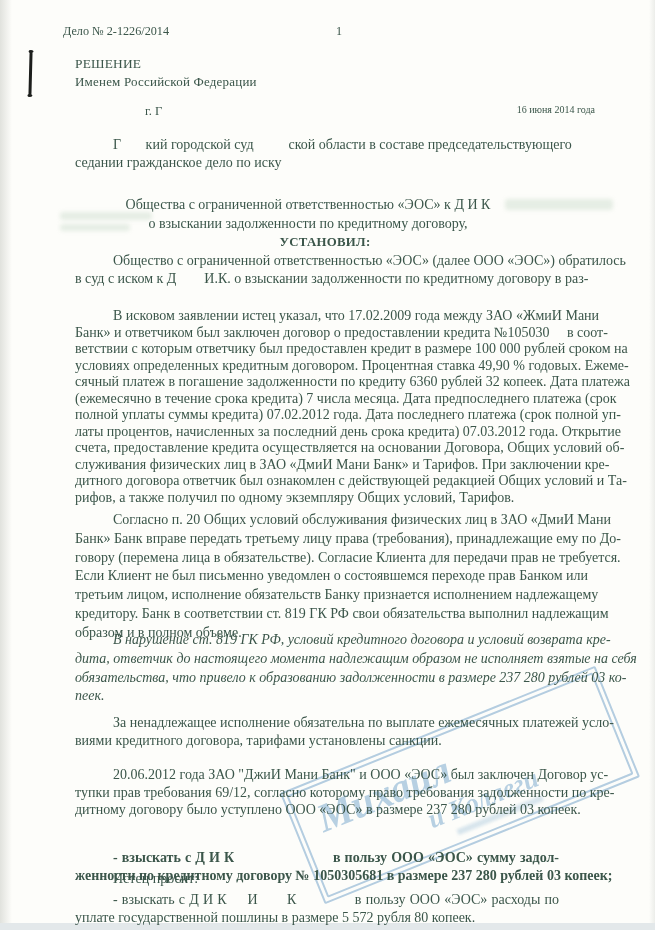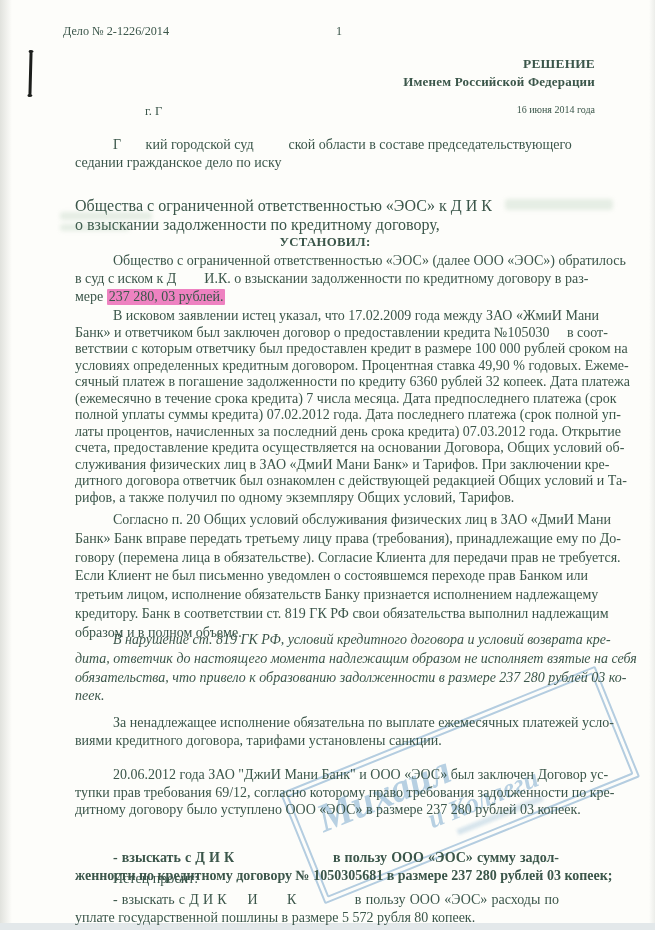--- a/index.html
+++ b/index.html
@@ -17,27 +17,27 @@
 
   .ink-mark{position:absolute;left:29px;top:52px;width:3px;height:43px;background:#1c1e1c;
     border-radius:2px;transform:rotate(1.5deg);}
   .ink-mark:before{content:"";position:absolute;left:-1px;top:-2px;width:5px;height:3px;background:#1c1e1c;border-radius:50%;}
   .ink-mark:after{content:"";position:absolute;left:-1px;bottom:-2px;width:5px;height:3px;background:#1c1e1c;border-radius:50%;}
 
   .abs{position:absolute;}
   .meta{top:24px;font-size:12.2px;}
   .case-no{left:63px;}
   .page-no{left:336px;}
-  .ttl{left:75px;width:520px;text-align:right;font-weight:bold;font-size:13.4px;letter-spacing:.2px;}
+  .ttl{left:75px;width:520px;text-align:left;font-weight:normal;font-size:13.4px;letter-spacing:.2px;}
   .t1{top:56px;}
   .t2{top:74px;font-size:13px;}
   .city{left:145px;top:104px;font-size:12.6px;}
   .date{right:60px;top:104px;font-size:10px;}
   .ust{left:75px;top:235px;width:500px;text-align:center;font-weight:bold;font-size:12.8px;letter-spacing:.3px;}
-  .ctr{left:75px;width:500px;text-align:left;font-size:16px;}
+  .ctr{left:58px;width:500px;text-align:center;font-size:14px;}
   .ct1{top:197px;}
   .ct2{top:216px;}
 
   .lines{left:75px;width:484px;font-size:14px;z-index:2;}
   .lines > div{
     line-height:var(--lh,18px);
     text-align:justify;text-align-last:justify;
     white-space:nowrap;
   }
   .lines > div:last-child{text-align-last:left;}
@@ -94,21 +94,20 @@
     </div>
 
   <div class="abs ctr ct1">Общества с ограниченной ответственностью «ЭОС» к Д И К</div>
   <div class="abs ctr ct2">о взыскании задолженности по кредитному договору,</div>
 
   <div class="abs ust">УСТАНОВИЛ:</div>
 
   <div class="abs lines ind" style="top:252px;--lh:18px;">
     <div>Общество с ограниченной ответственностью «ЭОС» (далее ООО «ЭОС») обратилось</div>
     <div>в суд с иском к Д&nbsp;&nbsp;&nbsp;&nbsp;&nbsp;&nbsp;&nbsp;&nbsp;И.К. о взыскании задолженности по кредитному договору в раз-</div>
-    <div><span>мере </span><span class="hl">237 280, 03 рублей.</span></div>
   </div>
 
   <div class="abs lines ind" style="top:308px;--lh:16.5px;">
       <div>В исковом заявлении истец указал, что 17.02.2009 года между ЗАО «ЖмиИ Мани</div>
       <div>Банк» и ответчиком был заключен договор о предоставлении кредита №105030&nbsp;&nbsp;&nbsp;&nbsp;&nbsp;в соот-</div>
       <div>ветствии с которым ответчику был предоставлен кредит в размере 100 000 рублей сроком на</div>
       <div>условиях определенных кредитным договором. Процентная ставка 49,90 % годовых. Ежеме-</div>
       <div>сячный платеж в погашение задолженности по кредиту 6360 рублей 32 копеек. Дата платежа</div>
       <div>(ежемесячно в течение срока кредита) 7 числа месяца. Дата предпоследнего платежа (срок</div>
       <div>полной уплаты суммы кредита) 07.02.2012 года. Дата последнего платежа (срок полной уп-</div>

